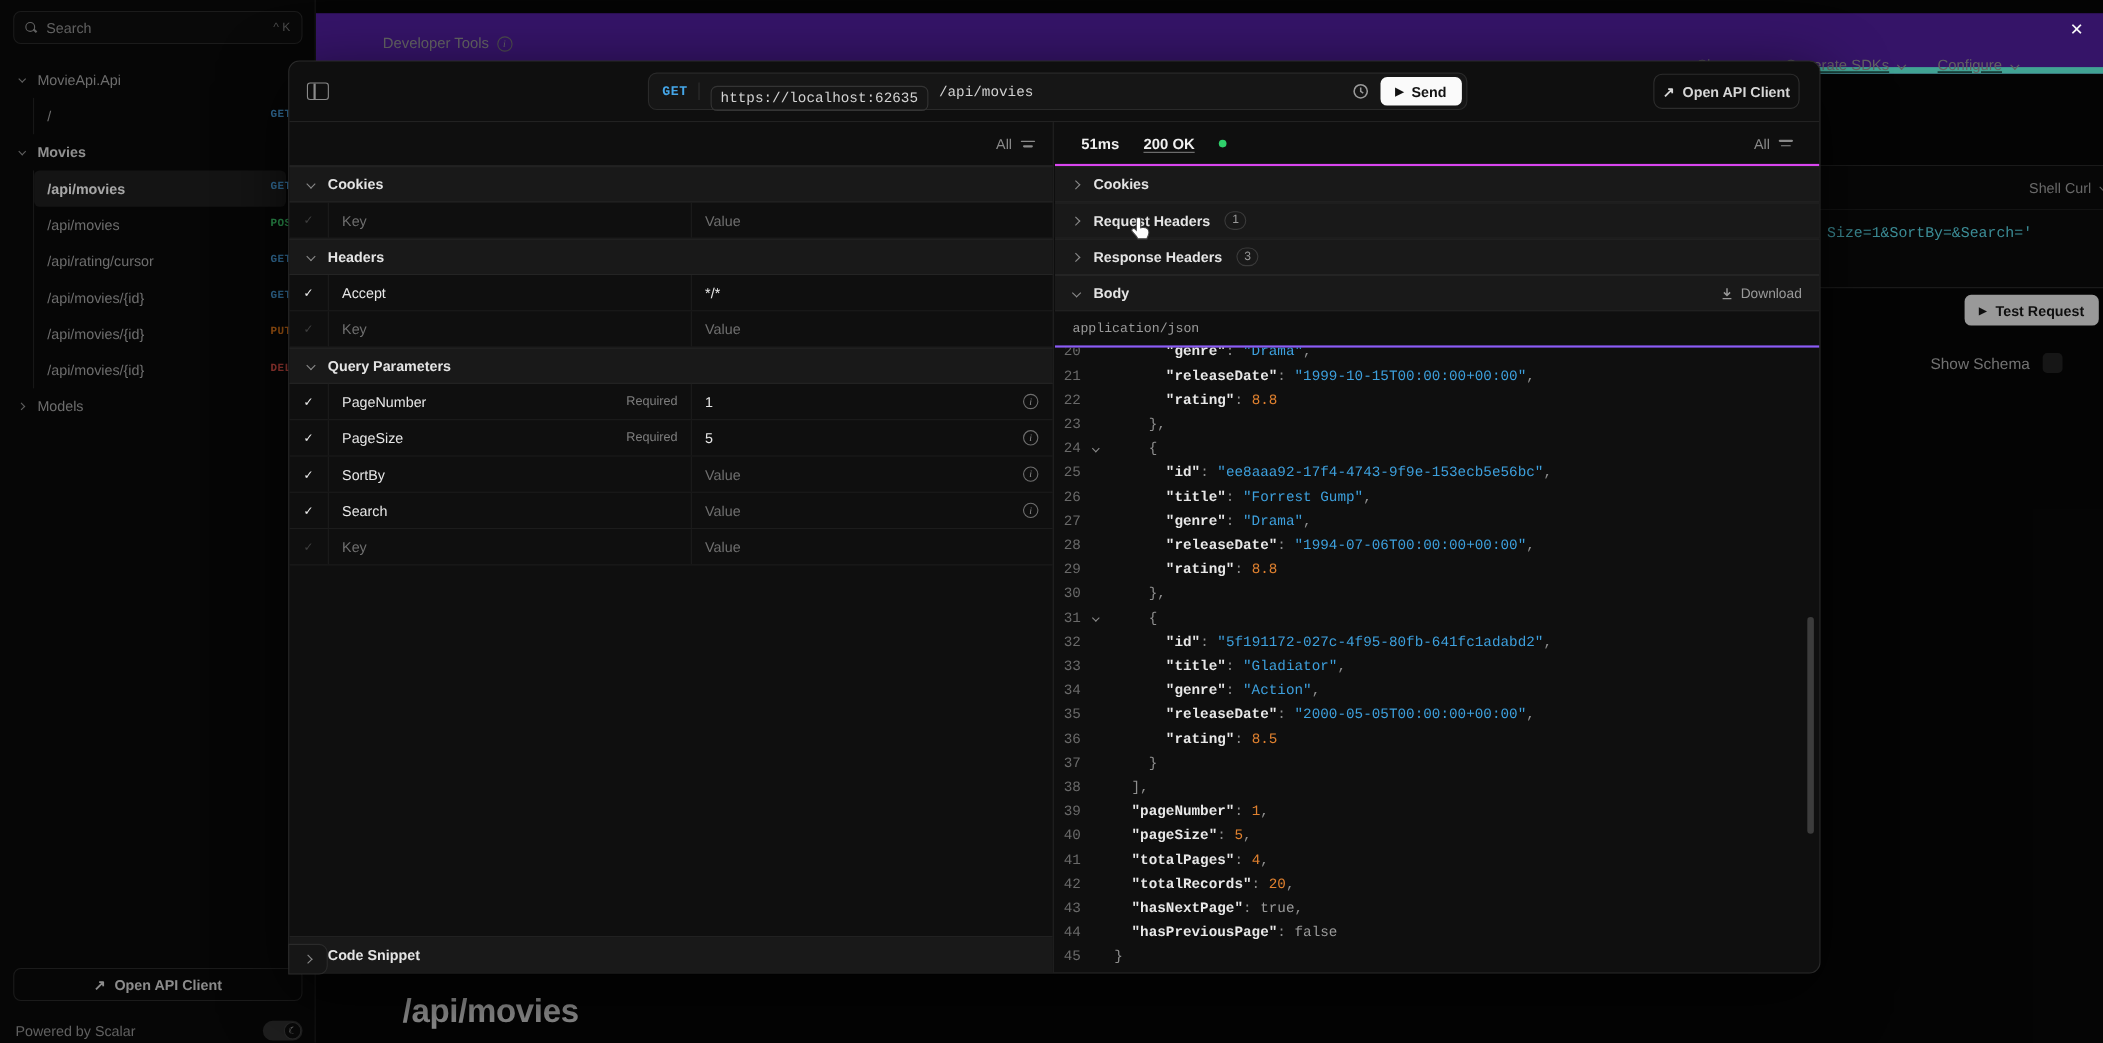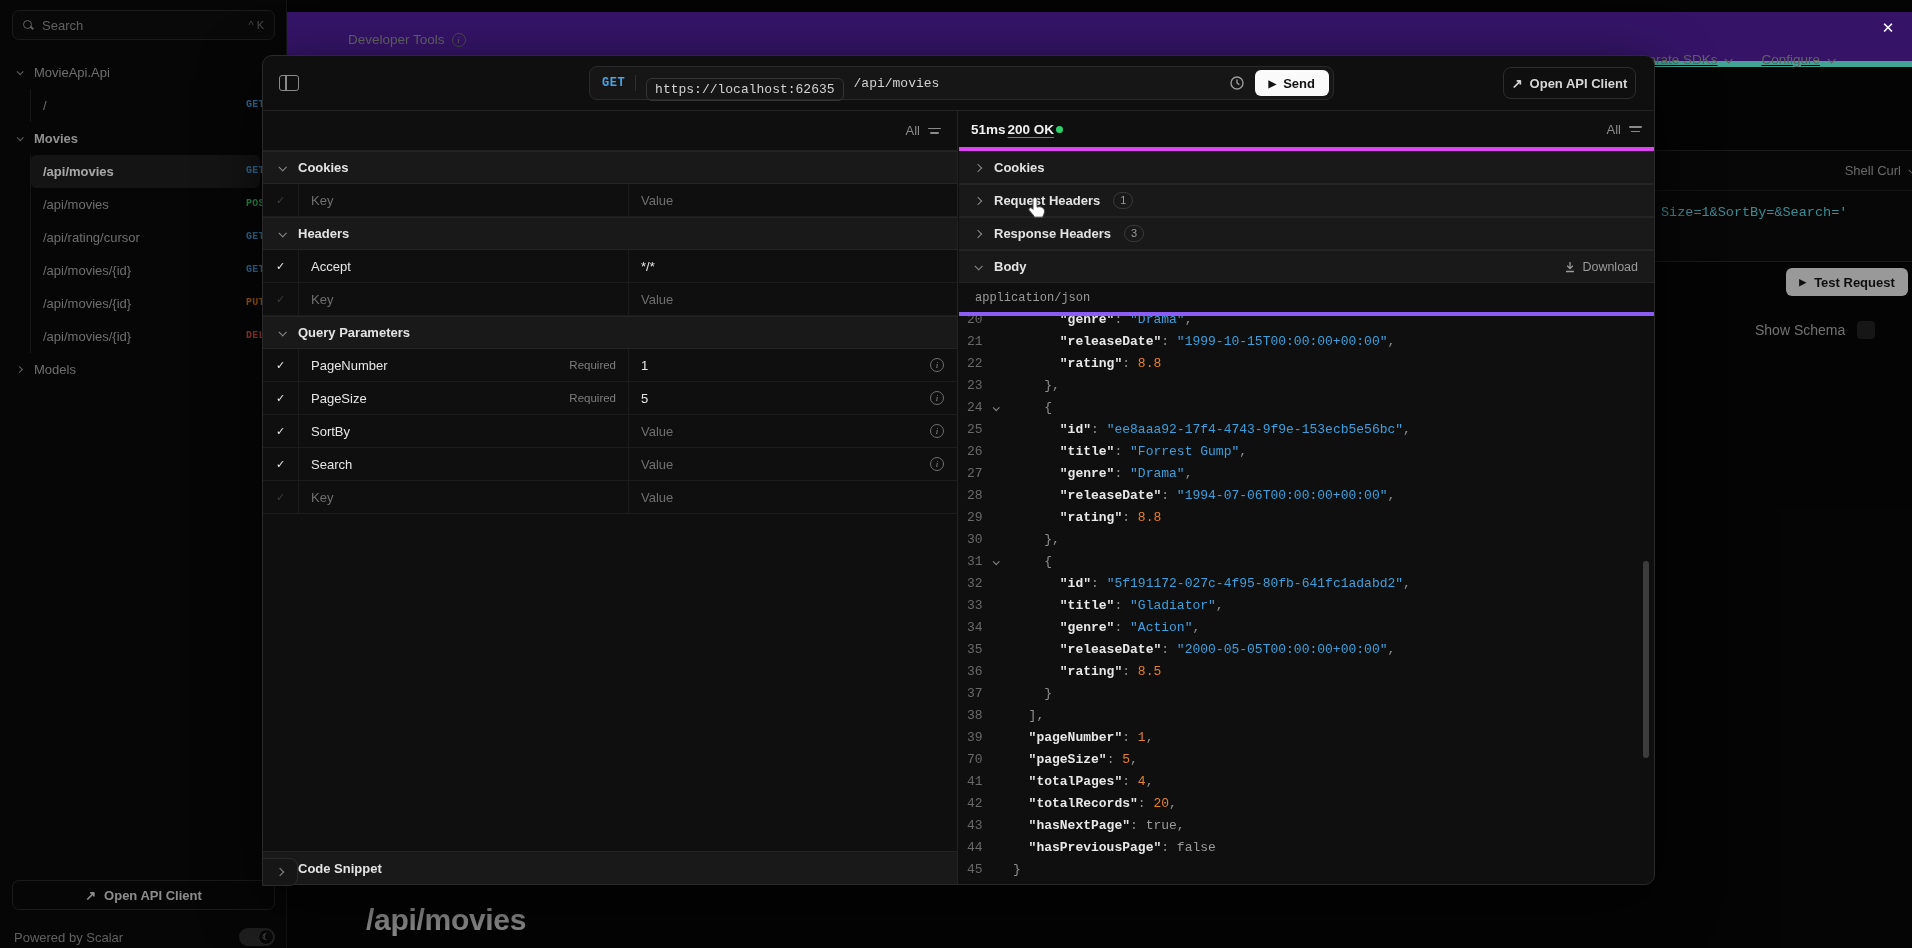--- a/index.html
+++ b/index.html
@@ -87,27 +87,27 @@
 
   .kv-row { height:33px; display:grid; grid-template-columns:36px 330px 1fr; border-bottom:1px solid #1c1c1c; font-size:13px; }
   .kv-check { display:flex; align-items:center; justify-content:center; border-right:1px solid #1c1c1c; color:#ededed; font-size:11px; cursor:pointer; }
   .kv-check.off { color:#3f3f3f; }
   .kv-key, .kv-val { display:flex; align-items:center; padding-left:12px; color:#e6e6e6; cursor:text; }
   .kv-key { border-right:1px solid #1c1c1c; }
   .kv-key .req { margin-left:auto; margin-right:12px; color:#7e7e7e; font-size:11.5px; }
   .ph { color:#6f6f6f; }
   .kv-val .info { margin-left:auto; margin-right:13px; cursor:pointer; }
 
-  .status-row { height:40px; display:flex; align-items:center; gap:2px; padding:0 12px; border-bottom:4px solid #d946ef; }
+  .status-row { height:40px; display:flex; align-items:center; gap:22px; padding:0 24px; border-bottom:2px solid #d946ef; }
   .dur { color:#f0f0f0; font-size:13.5px; font-weight:700; }
   .status-code { color:#f0f0f0; font-size:13.5px; font-weight:700; text-decoration:underline; text-underline-offset:3px; text-decoration-color:#777; }
   .green-dot { width:7px; height:7px; border-radius:50%; background:#2fd06b; }
   .status-row .filter-wrap { margin-left:auto; display:flex; align-items:center; gap:8px; color:#8a8a8a; font-size:13px; }
 
-  .ctype-row { height:33px; display:flex; align-items:center; padding-left:16px; border-bottom:4px solid #8b5cf6; color:#9b9b9b; font-size:12px; font-family:"Liberation Mono", monospace; }
+  .ctype-row { height:33px; display:flex; align-items:center; padding-left:16px; border-bottom:2px solid #8b5cf6; color:#9b9b9b; font-size:12px; font-family:"Liberation Mono", monospace; }
 
   .codeview { position:absolute; left:0; right:0; top:205px; height:567px; overflow:hidden; font-family:"Liberation Mono", monospace; font-size:13px; }
   .code-line { display:flex; height:22px; line-height:22px; white-space:pre; }
   .code-line:first-child { margin-top:-7px; }
   .ln { width:34px; padding-left:8px; color:#696969; flex:0 0 auto; }
   .fold { width:20px; flex:0 0 auto; display:flex; align-items:center; }
   .fold .chev { width:5px; height:5px; }
   .tok-k { color:#e8e8e8; font-weight:700; }
   .tok-s { color:#3da0dd; }
   .tok-n { color:#e0812f; }
@@ -415,21 +415,21 @@
           <div class="code-line"><span class="ln">30</span><span class="fold"></span><span><span class="tok-p">    },</span></span></div>
           <div class="code-line"><span class="ln">31</span><span class="fold"><span class="chev down"></span></span><span><span class="tok-p">    {</span></span></div>
           <div class="code-line"><span class="ln">32</span><span class="fold"></span><span><span class="tok-p">      </span><span class="tok-k">"id"</span><span class="tok-p">: </span><span class="tok-s">"5f191172-027c-4f95-80fb-641fc1adabd2"</span><span class="tok-p">,</span></span></div>
           <div class="code-line"><span class="ln">33</span><span class="fold"></span><span><span class="tok-p">      </span><span class="tok-k">"title"</span><span class="tok-p">: </span><span class="tok-s">"Gladiator"</span><span class="tok-p">,</span></span></div>
           <div class="code-line"><span class="ln">34</span><span class="fold"></span><span><span class="tok-p">      </span><span class="tok-k">"genre"</span><span class="tok-p">: </span><span class="tok-s">"Action"</span><span class="tok-p">,</span></span></div>
           <div class="code-line"><span class="ln">35</span><span class="fold"></span><span><span class="tok-p">      </span><span class="tok-k">"releaseDate"</span><span class="tok-p">: </span><span class="tok-s">"2000-05-05T00:00:00+00:00"</span><span class="tok-p">,</span></span></div>
           <div class="code-line"><span class="ln">36</span><span class="fold"></span><span><span class="tok-p">      </span><span class="tok-k">"rating"</span><span class="tok-p">: </span><span class="tok-n">8.5</span></span></div>
           <div class="code-line"><span class="ln">37</span><span class="fold"></span><span><span class="tok-p">    }</span></span></div>
           <div class="code-line"><span class="ln">38</span><span class="fold"></span><span><span class="tok-p">  ],</span></span></div>
           <div class="code-line"><span class="ln">39</span><span class="fold"></span><span><span class="tok-p">  </span><span class="tok-k">"pageNumber"</span><span class="tok-p">: </span><span class="tok-n">1</span><span class="tok-p">,</span></span></div>
-          <div class="code-line"><span class="ln">70</span><span class="fold"></span><span><span class="tok-p">  </span><span class="tok-k">"pageSize"</span><span class="tok-p">: </span><span class="tok-n">5</span><span class="tok-p">,</span></span></div>
+          <div class="code-line"><span class="ln">40</span><span class="fold"></span><span><span class="tok-p">  </span><span class="tok-k">"pageSize"</span><span class="tok-p">: </span><span class="tok-n">5</span><span class="tok-p">,</span></span></div>
           <div class="code-line"><span class="ln">41</span><span class="fold"></span><span><span class="tok-p">  </span><span class="tok-k">"totalPages"</span><span class="tok-p">: </span><span class="tok-n">4</span><span class="tok-p">,</span></span></div>
           <div class="code-line"><span class="ln">42</span><span class="fold"></span><span><span class="tok-p">  </span><span class="tok-k">"totalRecords"</span><span class="tok-p">: </span><span class="tok-n">20</span><span class="tok-p">,</span></span></div>
           <div class="code-line"><span class="ln">43</span><span class="fold"></span><span><span class="tok-p">  </span><span class="tok-k">"hasNextPage"</span><span class="tok-p">: </span><span class="tok-b">true</span><span class="tok-p">,</span></span></div>
           <div class="code-line"><span class="ln">44</span><span class="fold"></span><span><span class="tok-p">  </span><span class="tok-k">"hasPreviousPage"</span><span class="tok-p">: </span><span class="tok-b">false</span></span></div>
           <div class="code-line"><span class="ln">45</span><span class="fold"></span><span><span class="tok-p">}</span></span></div>
         </div>
       <div class="code-scrollbar"></div>
     </div>
   </section>
 

